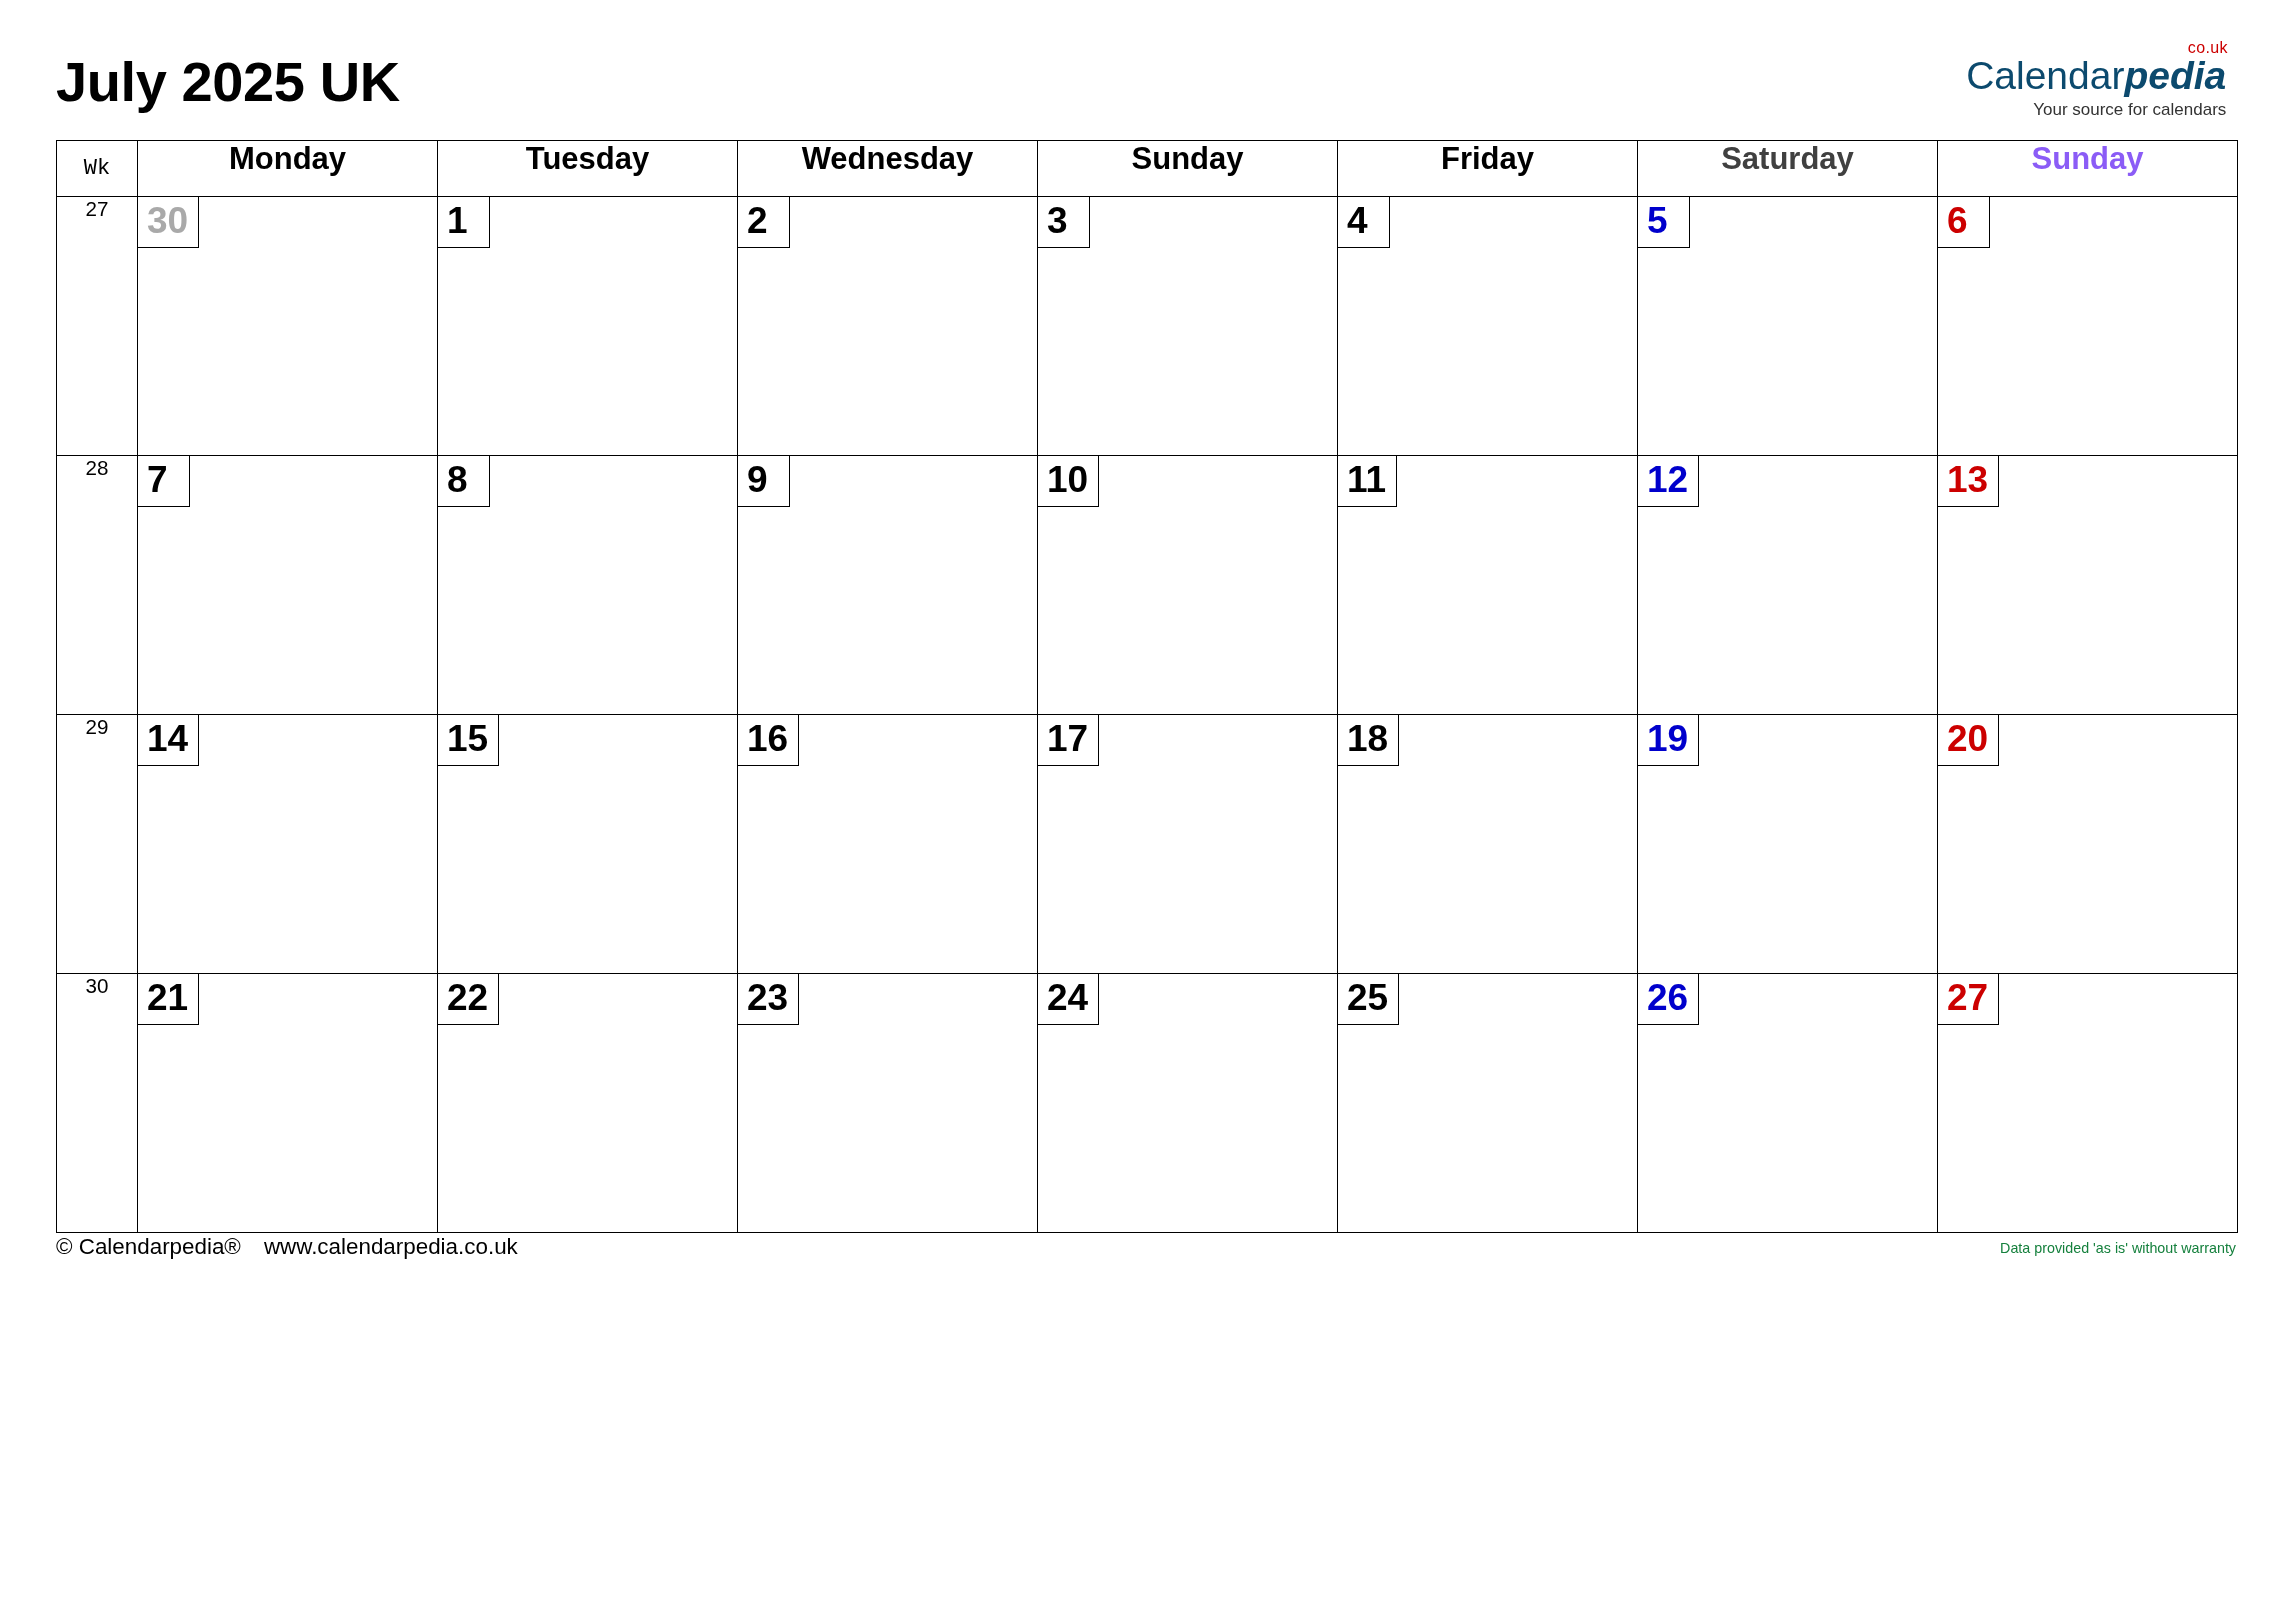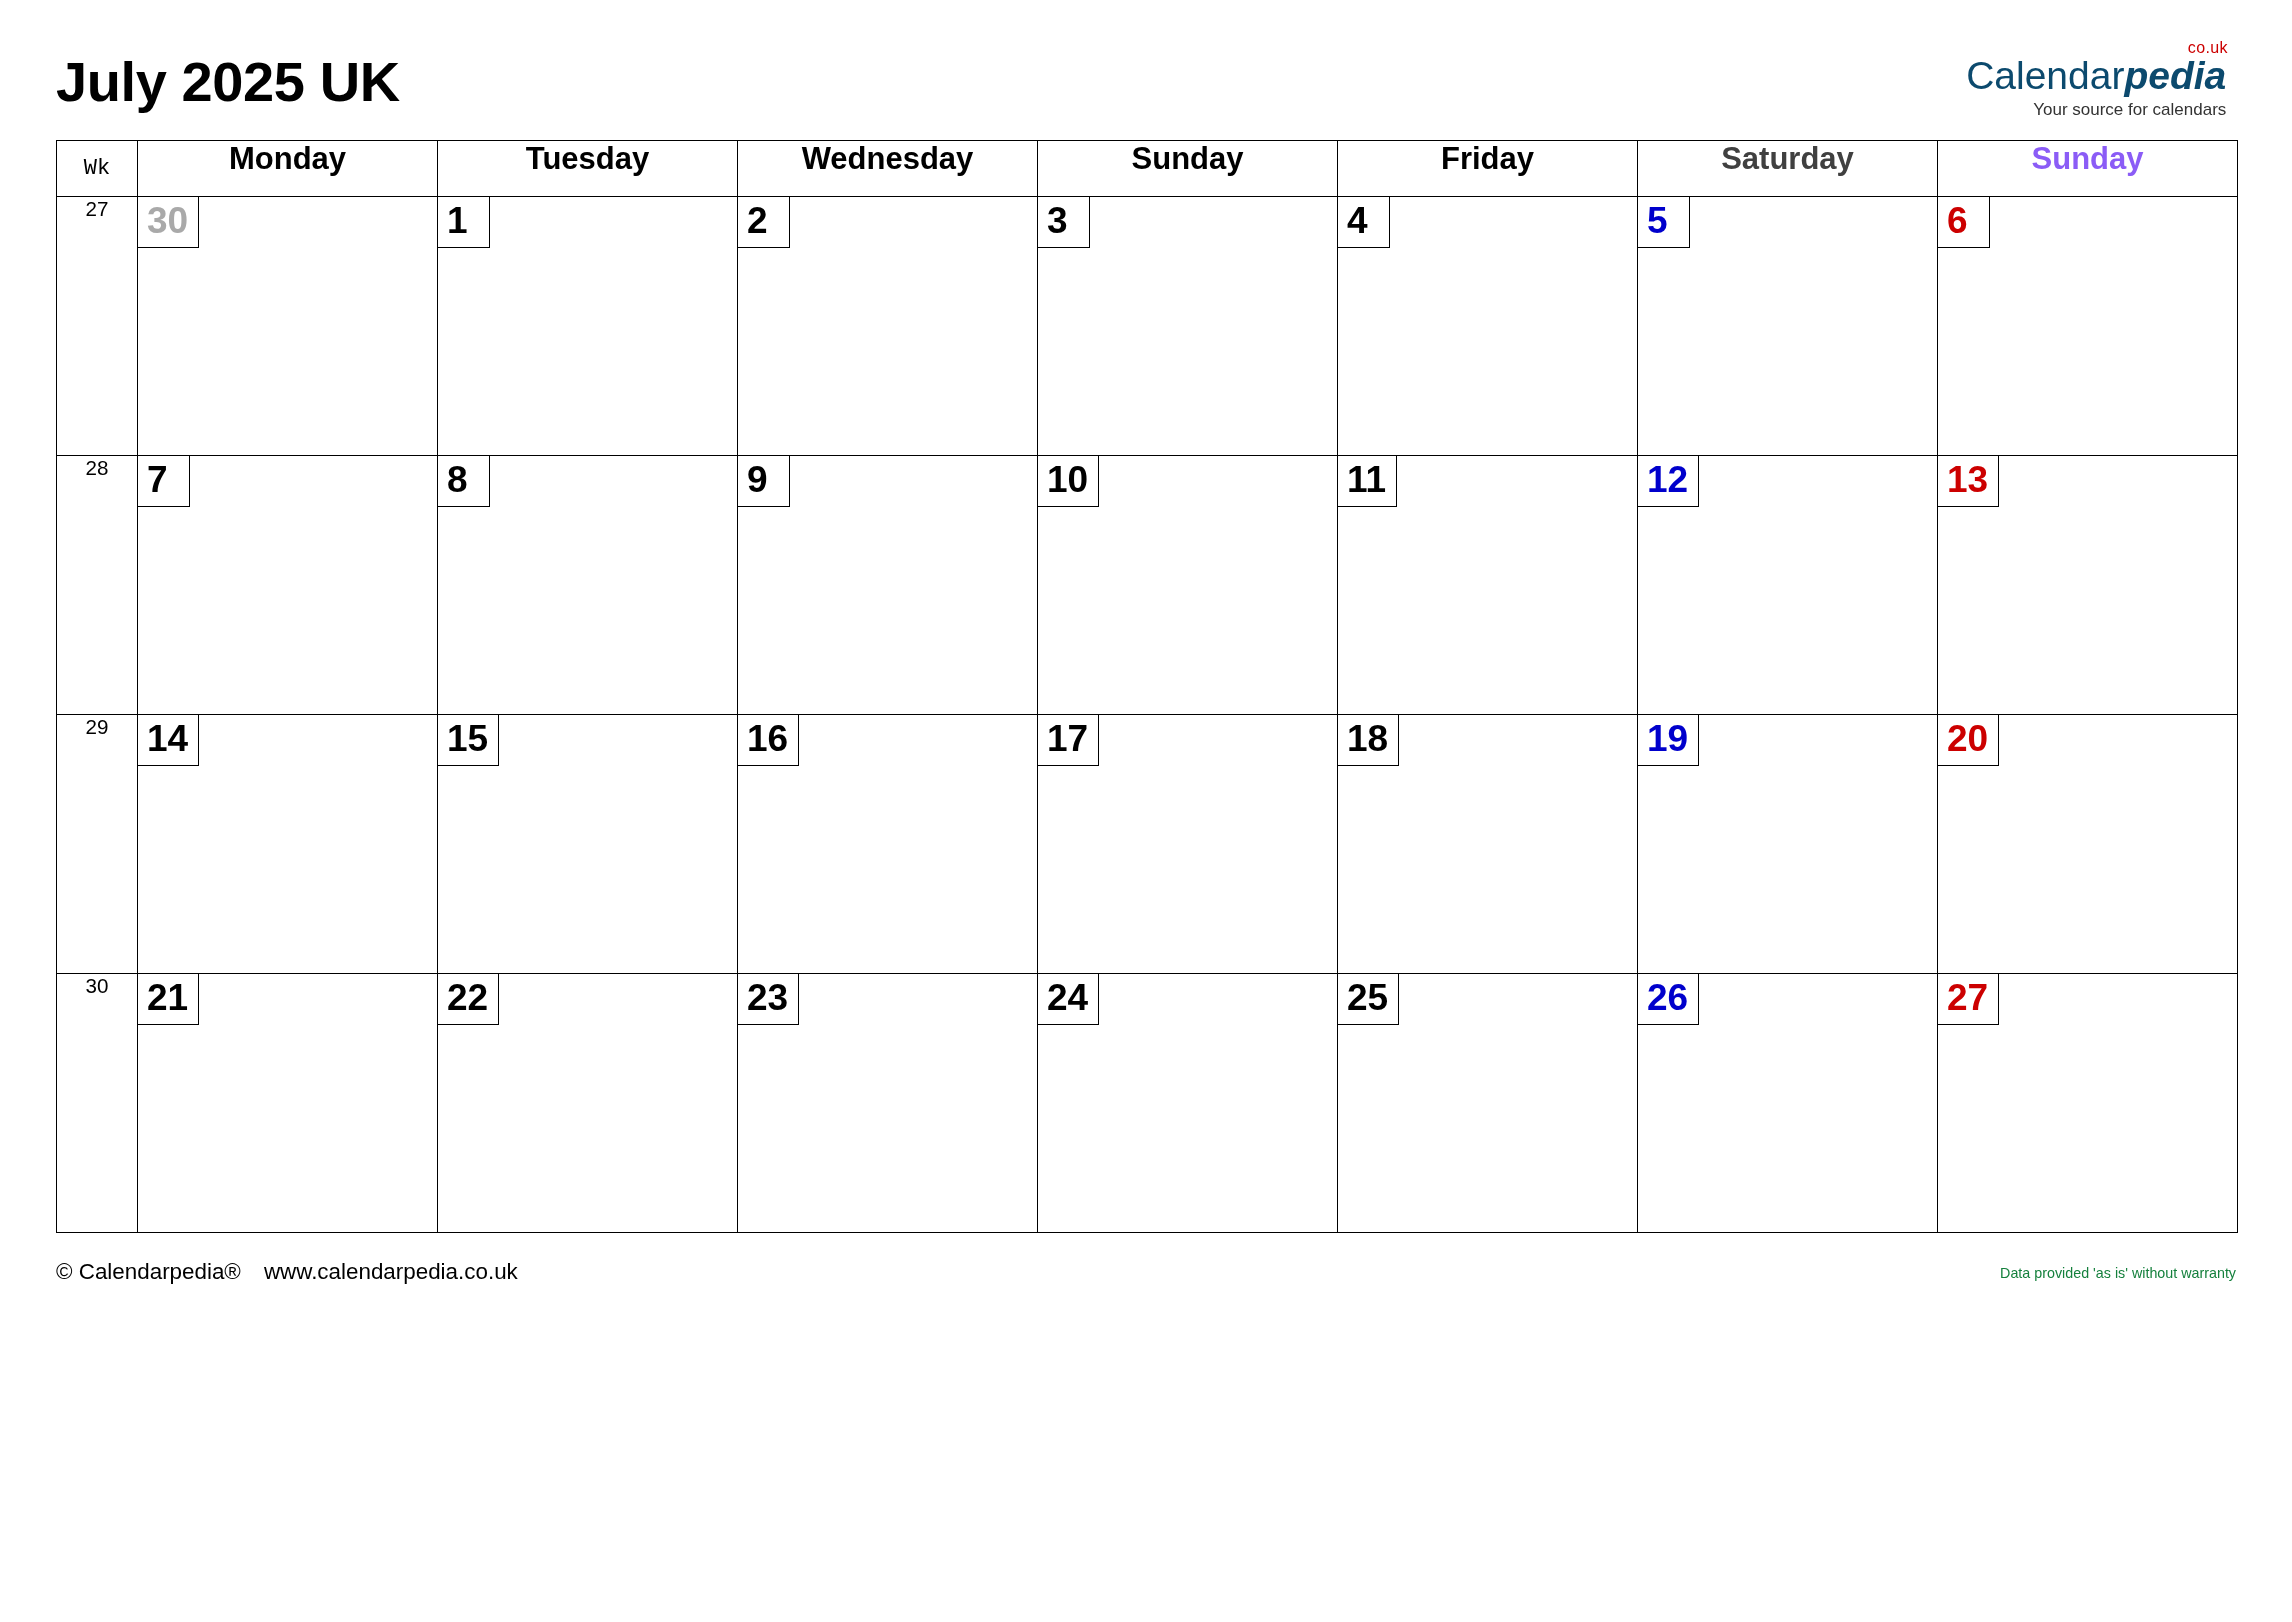--- a/index.html
+++ b/index.html
@@ -132,21 +132,21 @@
   .daynum.sat { color: #0000cc; }
   .daynum.sun { color: #cc0000; }
   .daynum.other { color: #a9a9a9; }
 
   
   .footer {
     display: flex;
     justify-content: space-between;
     align-items: flex-end;
     width: 2180px;
-    margin-top: 26px;
+    margin-top: 1px;
   }
   .footer-left {
     font-size: 22.4px;
     white-space: nowrap;
   }
   .footer-left .sep { display: inline-block; width: 23px; }
   .footer-right {
     font-size: 14.3px;
     color: #15803d;
     white-space: nowrap;

